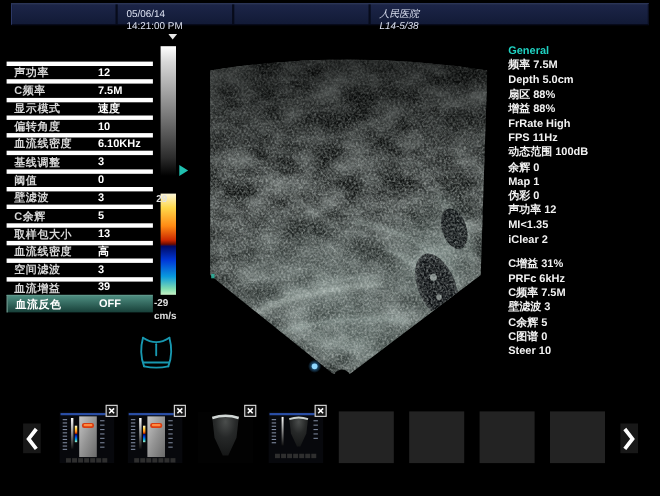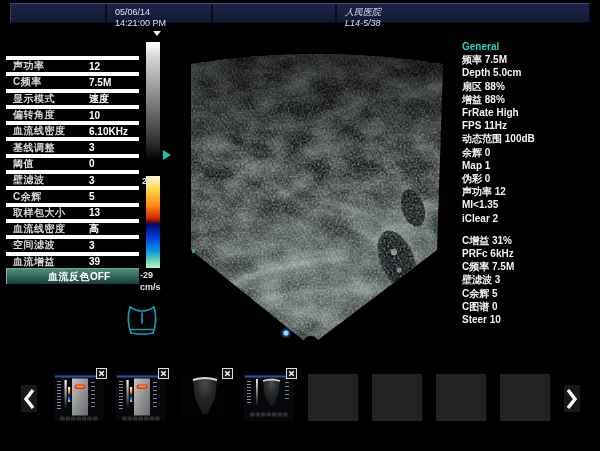--- a/index.html
+++ b/index.html
@@ -14,21 +14,21 @@
          font-size:9px;line-height:11px;border-right:2px solid #070b1a;white-space:nowrap;}
   .tcell.c1{width:96px;} .tcell.c2{width:106px;} .tcell.c3{width:124px;}
   .tcell.c4{flex:1;border-right:none;font-style:italic;}
   
   .params{position:absolute;left:6px;top:56px;width:133px;}
   .prow{display:flex;align-items:center;height:16.3px;border-top:4px solid #ffffff;box-sizing:border-box;}
   .plabel{width:76px;padding-left:7px;font-size:10px;font-weight:bold;color:#d6d6d6;
           letter-spacing:.5px;white-space:nowrap;}
   .pvalue{font-size:10px;font-weight:bold;color:#fff;white-space:nowrap;}
   .prow.hl{background:linear-gradient(#4d8d80,#173f38);border-top:1px solid #6aa89a;
-           border-left:1px solid #7fb5a8;text-align:right;}
+           border-left:1px solid #7fb5a8;}
   .prow.hl .plabel,.prow.hl .pvalue{color:#fff;}
   
   .graybar{position:absolute;left:146px;top:42px;width:14px;height:118px;
            background:linear-gradient(#ffffff,#d8d8d8 12%,#8a8a8a 46%,#2c2c2c 86%,#000);}
   .velbar{position:absolute;left:146px;top:176px;width:14px;height:92px;
           background:linear-gradient(#fcf6d8 0%,#ffd84a 14%,#ff8a14 32%,#cc2800 46%,#6e0c00 50%,
                      #000a66 52%,#0038d8 66%,#0a9ade 82%,#7fdcb0 94%,#c6f2c6 100%);}
   .slabel{position:absolute;font-size:9px;color:#e0e0e0;font-weight:bold;}
   .lbl-max{left:142px;top:176px;} .lbl-min{left:140px;top:270px;} .lbl-unit{left:140px;top:282px;}
   .gainmark{position:absolute;left:162px;top:149px;}

